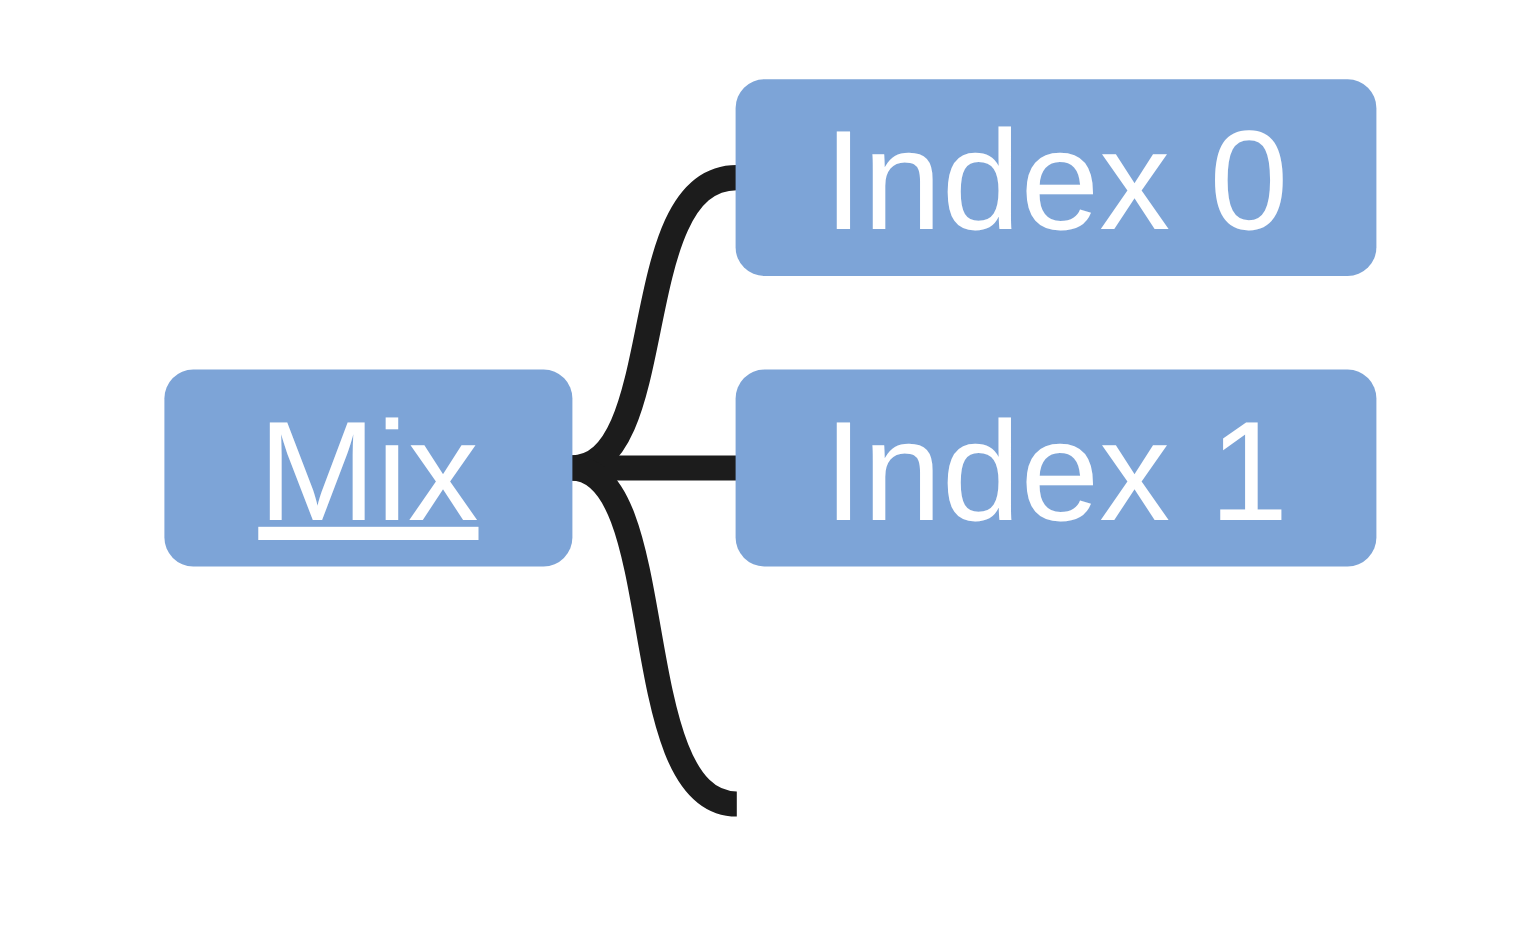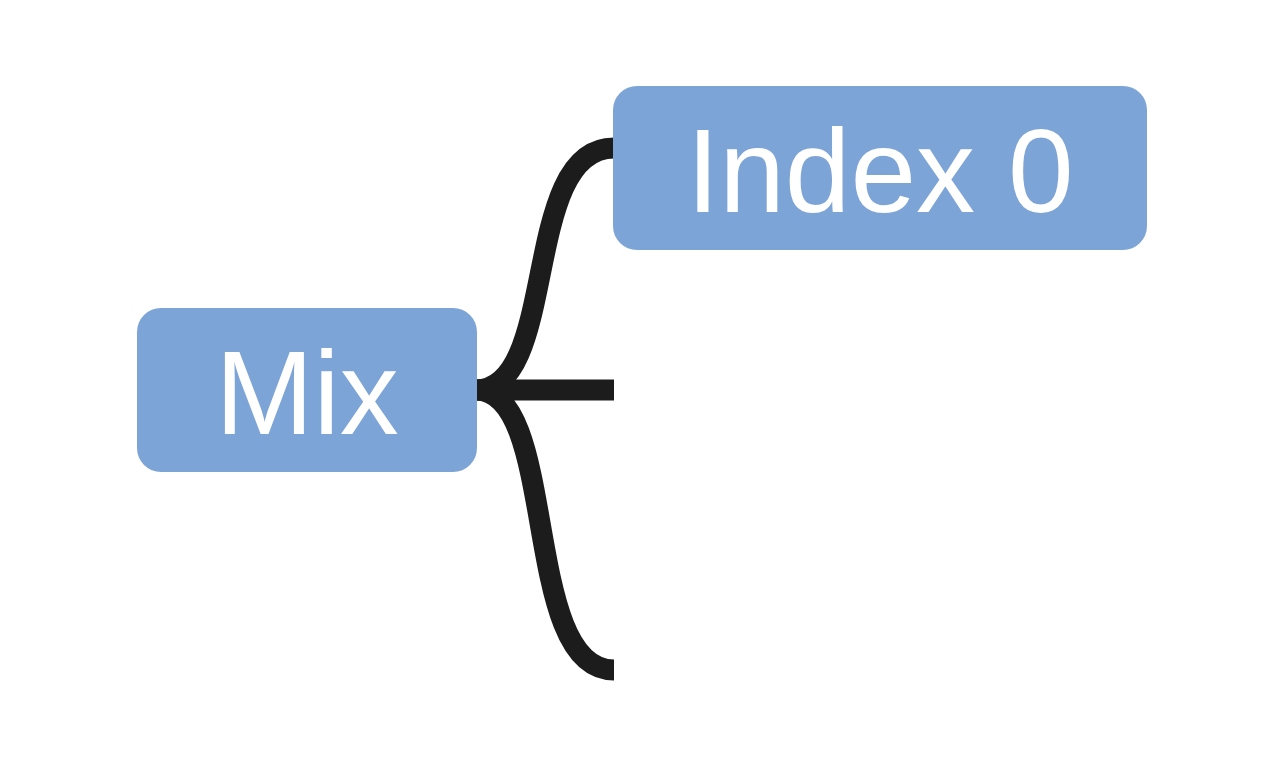--- a/index.html
+++ b/index.html
@@ -41,22 +41,22 @@
     align-items: center;
     justify-content: center;
     color: var(--node-text);
     line-height: 1;
     white-space: nowrap;
   }
   .node-label {
     display: block;
     padding-top: 6px; 
   }
-  .node-mix     { left: 137px; top: 308px; width: 340px; height: 164px; font-size: 118px; }
-  .node-index0  { left: 613px; top:  66px; width: 534px; height: 164px; font-size: 118px; margin-top: 20px; }
+  .node-mix     { left: 137px; top: 308px; width: 340px; height: 164px; font-size: 118px; text-decoration: underline; }
+  .node-index0  { left: 613px; top:  66px; width: 534px; height: 164px; font-size: 118px; }
   .node-index1  { left: 613px; top: 308px; width: 534px; height: 164px; font-size: 118px; }
   .node-ctrl    { left: 613px; top: 549px; width: 534px; height: 165px; font-size: 94px; }
 </style>
 </head>
 <body>
 
 <div class="canvas">
 
   <svg class="connectors" viewBox="0 0 1281 780" xmlns="http://www.w3.org/2000/svg" aria-hidden="true">
     <path d="M 476 390 C 560 390 520 148 614 148"></path>
@@ -65,15 +65,18 @@
   </svg>
 
   <div class="node node-mix">
     <span class="node-label">Mix</span>
   </div>
 
   <div class="node node-index0">
     <span class="node-label">Index 0</span>
   </div>
 
+  <div class="node node-index1">
+    <span class="node-label">Index 1</span>
+  </div>
 
 
 </div>
 
 </body></html>

